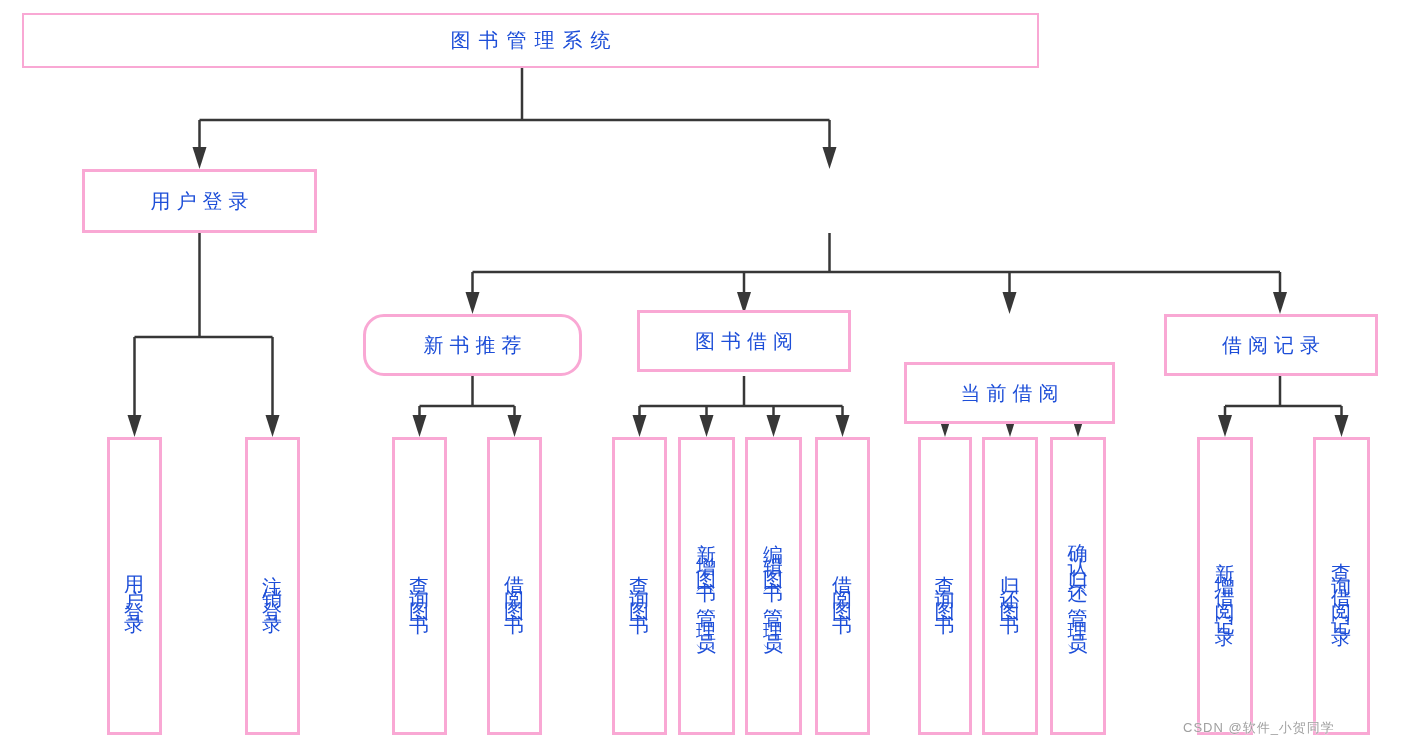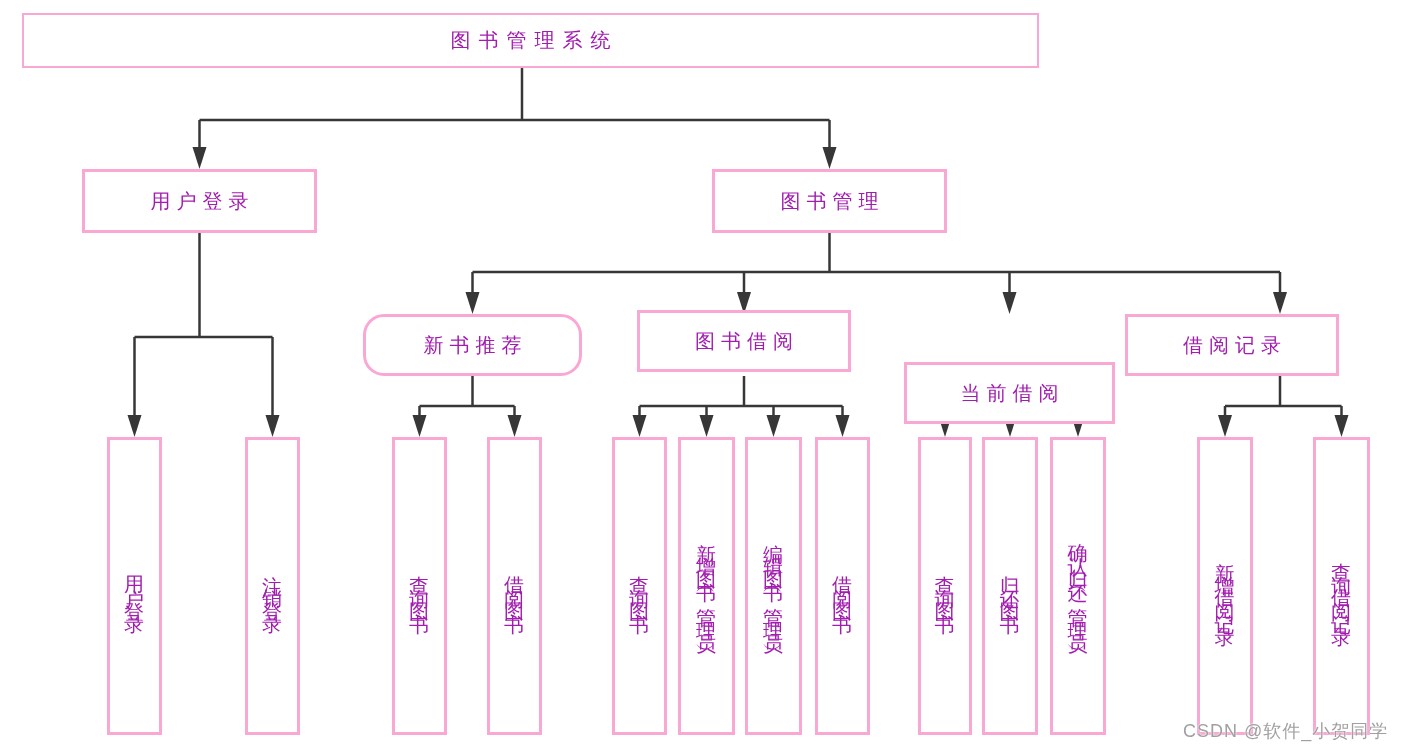--- a/index.html
+++ b/index.html
@@ -12,40 +12,40 @@
   }
   svg.wires{position:absolute;left:0;top:0;z-index:1;}
   .node{
     position:absolute;
     box-sizing:border-box;
     background:#ffffff;
     border:3px solid #f9a8d4;
     display:flex;
     align-items:center;
     justify-content:center;
-    color:#a21caf;
+    color:#1d4ed8;
     font-size:20px;
     letter-spacing:6px;
     text-indent:6px;
     z-index:2;
     white-space:nowrap;
   }
   .node.root{border-width:2px;letter-spacing:8px;text-indent:8px;}
   .node.leaf{
     writing-mode:vertical-rl;
     letter-spacing:13px;
     text-indent:0;
     white-space:normal;
     line-height:1;
   }
   .watermark{
     position:absolute;
     left:1183px;top:719px;
     z-index:5;
-    font-size:18px;
+    font-size:13px;
     color:#a0a0a0;
     letter-spacing:1px;
     text-shadow:0 0 2px #ffffff, 0 0 1px #ffffff;
     white-space:nowrap;
   }
 </style>
 </head>
 <body>
 
 <div class="canvas">
@@ -122,26 +122,25 @@
       <path d="M1225 406 V418"></path>
       <path d="M1341.5 406 V418"></path>
       <polygon points="1218,415 1232,415 1225,437" fill="#373737" stroke="none"></polygon>
       <polygon points="1334.5,415 1348.5,415 1341.5,437" fill="#373737" stroke="none"></polygon>
     </g>
   </svg>
 
   <div class="node root" style="left:22px;top:13px;width:1017px;height:55px;">图书管理系统</div>
 
   <div class="node" style="left:82px;top:169px;width:235px;height:64px;">用户登录</div>
-  <div class="node" style="left:712px;top:169px;width:235px;height:64px;">图书管理</div>
 
   <div class="node" style="left:363px;top:314px;width:219px;height:62px;border-radius:21px;">新书推荐</div>
   <div class="node" style="left:637px;top:310px;width:214px;height:62px;">图书借阅</div>
   <div class="node" style="left:904px;top:314px;width:211px;height:62px;margin-top:48px;">当前借阅</div>
-  <div class="node" style="left:1125px;top:314px;width:214px;height:62px;">借阅记录</div>
+  <div class="node" style="left:1164px;top:314px;width:214px;height:62px;">借阅记录</div>
 
   <div class="node leaf" style="left:107px;top:437px;width:55px;height:298px;">用户登录</div>
   <div class="node leaf" style="left:245px;top:437px;width:55px;height:298px;">注销登录</div>
 
   <div class="node leaf" style="left:392px;top:437px;width:55px;height:298px;">查询图书</div>
   <div class="node leaf" style="left:487px;top:437px;width:55px;height:298px;">借阅图书</div>
 
   <div class="node leaf" style="left:612px;top:437px;width:55px;height:298px;">查询图书</div>
   <div class="node leaf" style="left:678px;top:437px;width:57px;height:298px;">新增图书（管理员）</div>
   <div class="node leaf" style="left:745px;top:437px;width:57px;height:298px;">编辑图书（管理员）</div>

